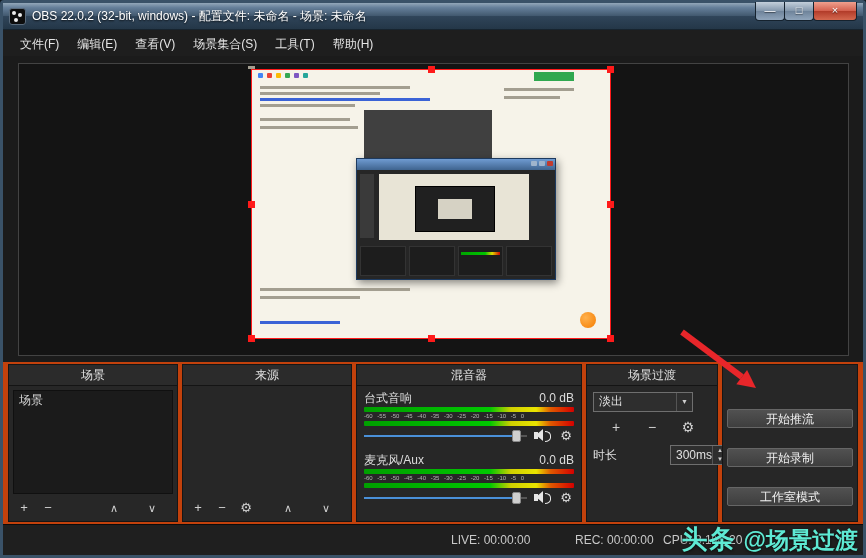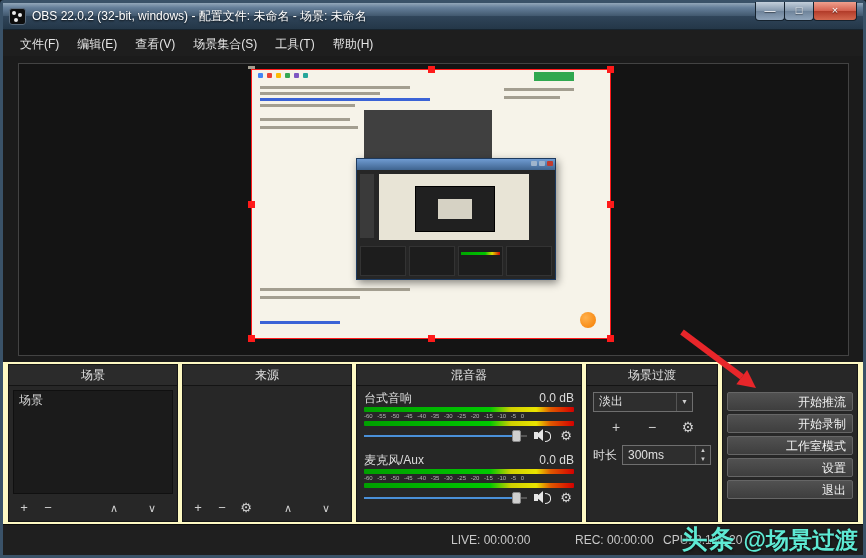--- a/index.html
+++ b/index.html
@@ -1,20 +1,20 @@
 <!DOCTYPE html>
 <html><head>
 <meta charset="utf-8">
 <style>
   html,body{margin:0;padding:0;}
   body{width:866px;height:558px;position:relative;overflow:hidden;background:#10181f;
        font-family:"Liberation Sans","DejaVu Sans",sans-serif;user-select:none;}
 
   
-  .window{position:absolute;inset:0;border:3px solid #3a5268;border-radius:4px 4px 0 0;background:#fef9c3;box-sizing:border-box;}
+  .window{position:absolute;inset:0;border:3px solid #3a5268;border-radius:4px 4px 0 0;background:#c2410c;box-sizing:border-box;}
   .titlebar{position:relative;height:26px;display:flex;align-items:center;padding-left:6px;gap:6px;
     background:linear-gradient(180deg,#93a7b9 0%,#657f9a 18%,#41586e 50%,#2f4459 52%,#243748 100%);
     border-bottom:1px solid #17242f;}
   .obs-logo{position:relative;width:15px;height:15px;background:#0d0d0d;border:1px solid #5a6b7c;border-radius:3px;flex:0 0 auto;}
   .obs-logo i{position:absolute;width:4px;height:4px;border-radius:50%;background:#ececec;top:2px;left:2px;
     box-shadow:6px 2px 0 #ececec,2px 7px 0 #ececec;}
   .title{font-size:12px;color:#fff;text-shadow:0 1px 2px rgba(0,0,0,.8);white-space:nowrap;}
   .winbtns{position:absolute;right:6px;top:-1px;display:flex;}
   .wb{width:28px;height:18px;line-height:17px;text-align:center;font-size:11px;color:#fff;
     border:1px solid #15222e;border-top:none;border-radius:0 0 4px 4px;margin-left:-1px;
@@ -100,30 +100,30 @@
   .spk-cone{position:absolute;left:2px;top:0;width:0;height:0;border-top:6.5px solid transparent;border-bottom:6.5px solid transparent;border-right:7px solid #e6e6e6;}
   .spk-wave{position:absolute;left:11px;top:2px;width:5px;height:9px;border:1px solid #e6e6e6;border-left:none;border-radius:0 8px 8px 0 / 0 6px 6px 0;}
   .gearbtn{width:16px;text-align:center;color:#dcdcdc;font-size:13px;line-height:14px;flex:0 0 auto;}
 
   
   .combo{position:absolute;left:6px;top:27px;width:100px;height:20px;background:#2e2e2e;border:1px solid #6f6f6f;display:flex;font-size:12px;color:#e0e0e0;box-sizing:border-box;}
   .combo .sel{flex:1;padding-left:5px;}
   .combo .arr{width:15px;text-align:center;color:#cfcfcf;font-size:7px;border-left:1px solid #555;line-height:18px;}
   .trow{position:absolute;left:0;right:0;top:53px;display:flex;justify-content:center;gap:18px;}
   .trow .tbtn{font-size:14px;}
-  .drow{position:absolute;left:6px;right:6px;top:80px;display:flex;align-items:center;}
+  .drow{position:absolute;left:6px;right:6px;top:80px;display:flex;align-items:center;gap:48px;}
   .dlabel{font-size:12px;color:#ddd;margin-right:5px;white-space:nowrap;}
   .spin{flex:1;height:20px;background:#2e2e2e;border:1px solid #6f6f6f;display:flex;align-items:stretch;font-size:12px;color:#e0e0e0;box-sizing:border-box;}
   .spin .val{flex:1;padding-left:5px;line-height:18px;}
   .spinbtns{width:14px;display:flex;flex-direction:column;border-left:1px solid #555;}
   .spinbtns i{font-style:normal;font-size:6px;line-height:9px;text-align:center;color:#ccc;}
 
   
   .cbtns{position:absolute;left:4px;right:4px;top:27px;display:flex;flex-direction:column;gap:3px;}
-  .cbtn{height:19px;background:linear-gradient(#515151,#3e3e3e);border:1px solid #666;border-radius:2px;color:#f0f0f0;font-size:12px;line-height:17px;text-align:right;}
+  .cbtn{height:19px;background:linear-gradient(#515151,#3e3e3e);border:1px solid #666;border-radius:2px;color:#f0f0f0;font-size:12px;line-height:17px;text-align:center;margin-top:17px;}
 
   
   .statusbar{position:absolute;left:0;right:0;bottom:0;height:30px;background:#1f1f1f;border-top:1px solid #0c0c0c;}
   .st{position:absolute;top:8px;font-size:12px;color:#c8c8c8;white-space:nowrap;}
 
   
   .anno{position:absolute;left:676px;top:326px;z-index:20;pointer-events:none;}
   .watermark{position:absolute;right:8px;bottom:1px;z-index:21;display:flex;align-items:baseline;gap:8px;color:#5eead4;
     font-weight:bold;text-shadow:0 1px 3px rgba(0,0,0,.7);}
   .wm-logo{font-size:26px;letter-spacing:1px;}

